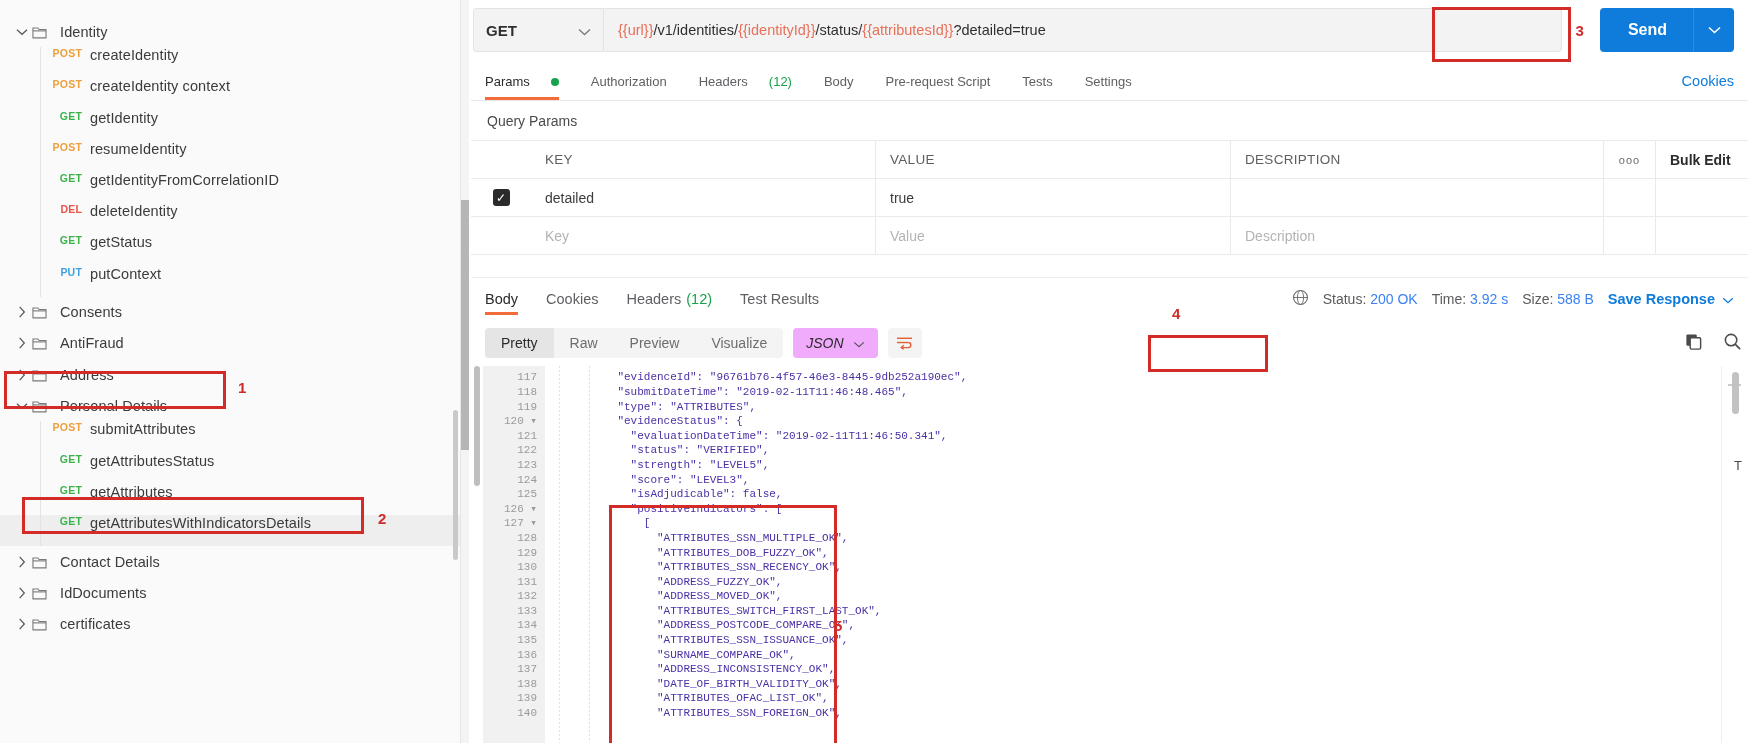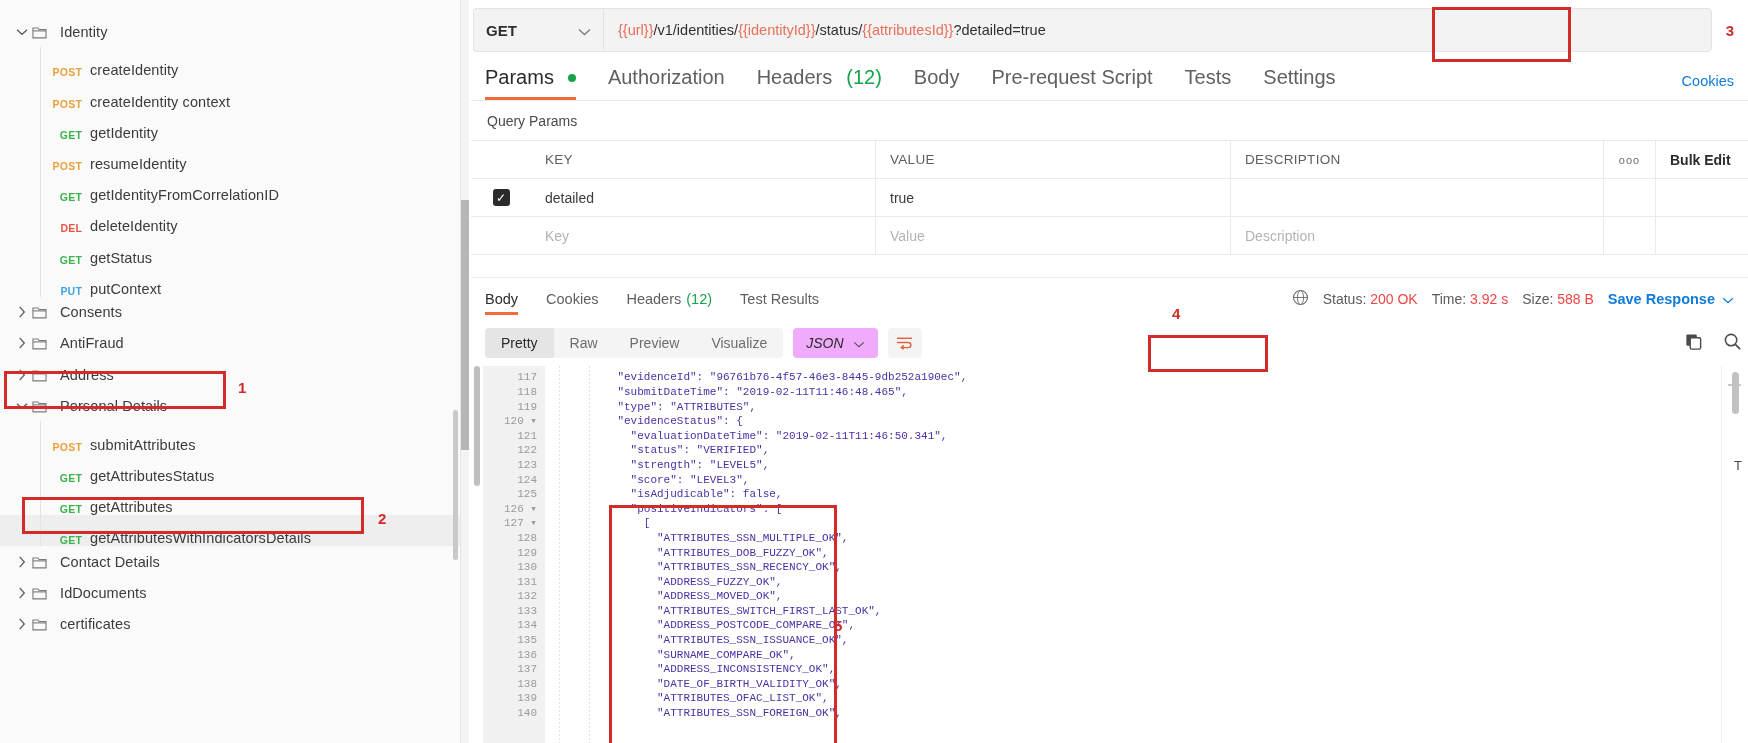--- a/index.html
+++ b/index.html
@@ -64,21 +64,21 @@
     color: #7a7a7a;
   }
   .folder-label {
     font-size: 14.5px;
     color: #3b3b3b;
     margin-left: 6px;
     letter-spacing: 0.1px;
   }
   .req-row {
     display: flex;
-    align-items: flex-end;
+    align-items: flex-start;
     height: 31.2px;
     box-sizing: border-box;
     white-space: nowrap;
     padding-left: 48px;
     position: relative;
   }
   .req-row.selected { background: #eeeeee; }
   .req-row .indent-line {
     position: absolute;
     left: 40px; top: 0; bottom: 0;
@@ -231,27 +231,27 @@
     display: flex;
     align-items: flex-end;
     border-bottom: 1px solid #e8e8e8;
     padding: 0 14px 0 14px;
     height: 40px;
     box-sizing: border-box;
     position: relative;
   }
   .rt {
     position: relative;
-    font-size: 20px;
+    font-size: 13px;
     color: #5f6063;
     padding: 0 0 11px 0;
     margin-right: 32px;
     display: flex;
     align-items: center;
-    gap: 14px;
+    gap: 21px;
     white-space: nowrap;
   }
   .rt.active { color: #2b2b2b; }
   .rt.active::after {
     content: "";
     position: absolute;
     left: 0; right: 0; bottom: 0;
     height: 3px;
     background: #f26b3a;
   }
@@ -339,21 +339,21 @@
   }
   .resp-meta {
     margin-left: auto;
     display: flex;
     align-items: center;
     gap: 14px;
     font-size: 14px;
     color: #5c5c5c;
     white-space: nowrap;
   }
-  .meta-val-green { color: #ef4444; margin-top: 31px; }
+  .meta-val-green { color: #3b82f6; margin-top: 31px; }
   .save-resp { color: #0f7bdb; font-weight: 700; font-size: 14.5px; display:flex; align-items:center; gap:7px;}
 
   .fmt-bar {
     display: flex;
     align-items: center;
     gap: 10px;
     padding: 9px 6px 8px 14px;
   }
   .seg {
     display: flex;
@@ -636,20 +636,28 @@
           <span class="caret">
             <svg width="13" height="8" viewBox="0 0 13 8">
                 <path d="M1 1.5 L6.5 6.5 L12 1.5" fill="none" stroke="currentColor" stroke-width="1.3"></path>
               </svg>
           </span>
         </div>
         <div class="url-input">
           <span id="url-render"><span class="var">{{url}}</span><span>/v1/identities/</span><span class="var">{{identityId}}</span><span>/status/</span><span class="var">{{attributesId}}</span><span>?detailed=true</span></span>
         </div>
         <span class="num-marker" style="margin-left:14px;">3</span>
+        <div class="send-wrap">
+          <div class="send-btn">Send</div>
+          <div class="send-caret">
+            <svg width="13" height="8" viewBox="0 0 13 8">
+                <path d="M1 1.5 L6.5 6.5 L12 1.5" fill="none" stroke="currentColor" stroke-width="1.6"></path>
+              </svg>
+          </div>
+        </div>
       </div>
 
       <div class="req-tabs" id="req-tabs">
           <div class="rt active">
             <span>Params</span>
             <span class="dot-green"></span>
           </div>
           <div class="rt">
             <span>Authorization</span>
           </div>

